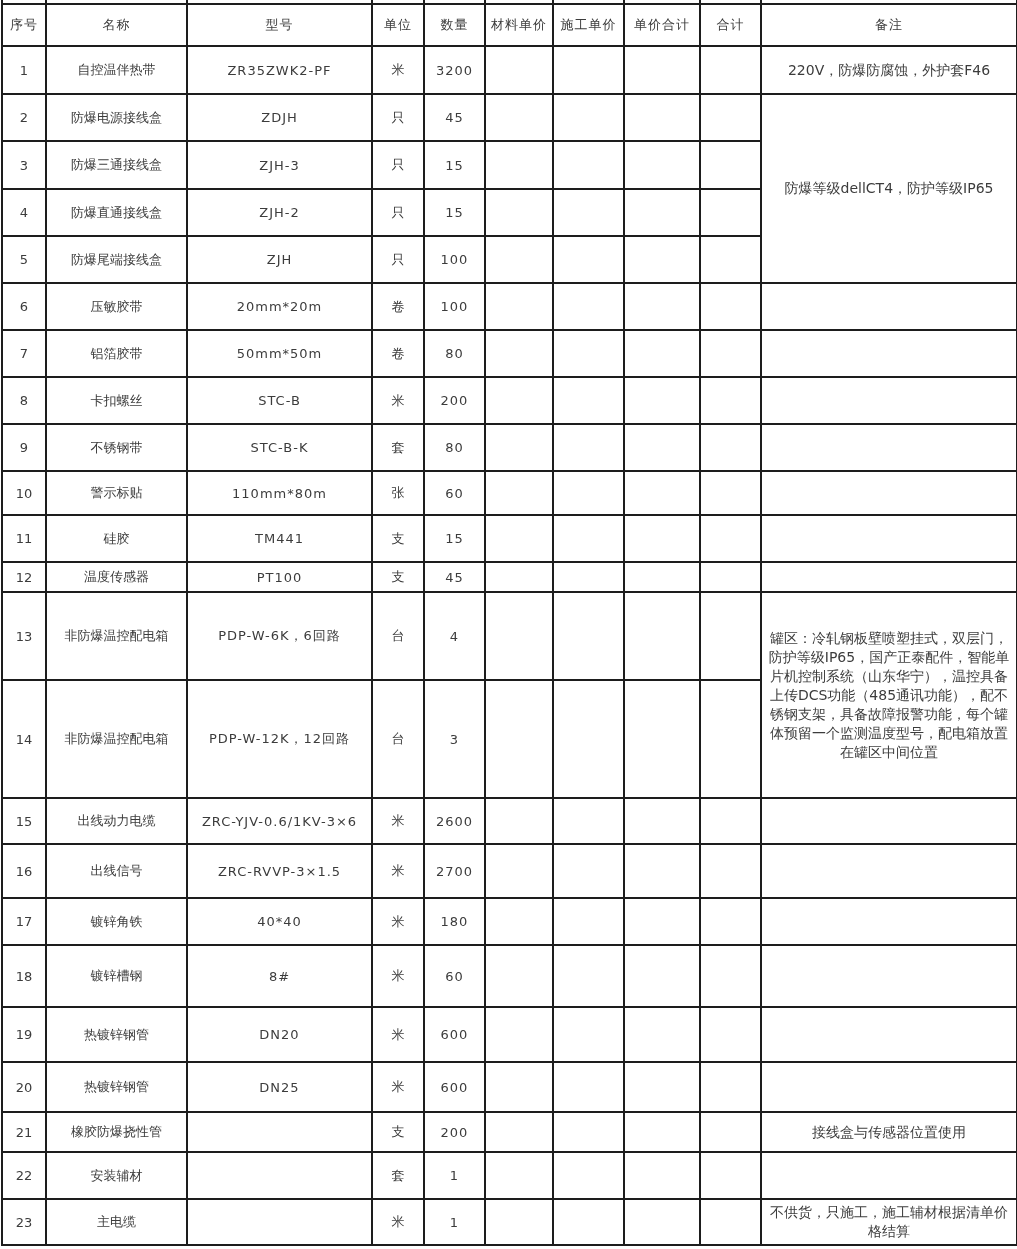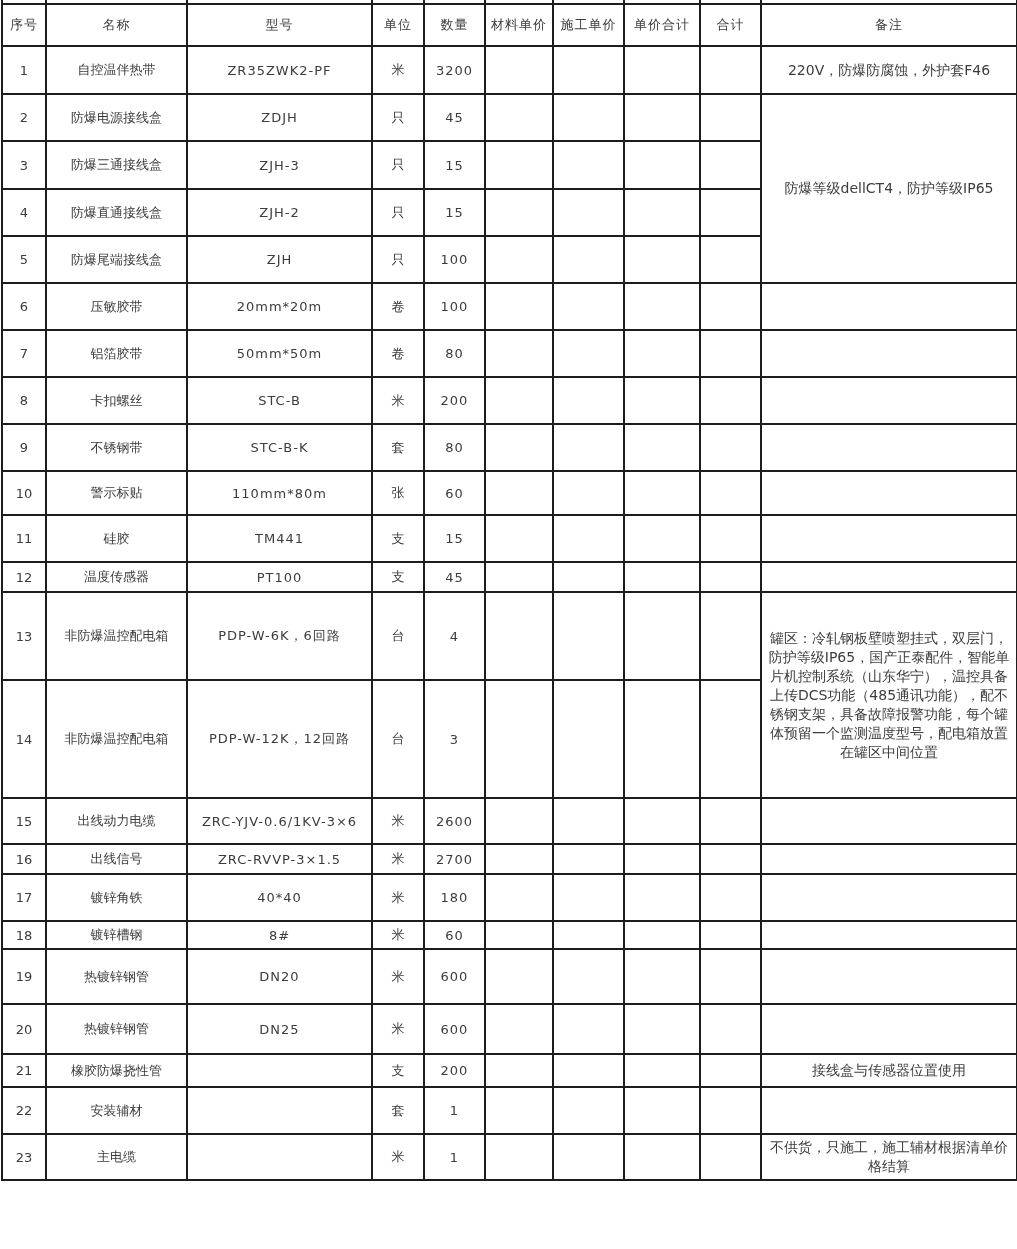--- a/index.html
+++ b/index.html
@@ -227,21 +227,21 @@
         <td class="name">出线动力电缆</td>
         <td class="model">ZRC-YJV-0.6/1KV-3×6</td>
         <td class="unit">米</td>
         <td class="qty">2600</td>
         <td></td>
         <td></td>
         <td></td>
         <td></td>
         <td class="remark"></td>
       </tr>
-      <tr style="height: 30px;">
+      <tr style="height: 54px;">
         <td class="no">16</td>
         <td class="name">出线信号</td>
         <td class="model">ZRC-RVVP-3×1.5</td>
         <td class="unit">米</td>
         <td class="qty">2700</td>
         <td></td>
         <td></td>
         <td></td>
         <td></td>
         <td class="remark"></td>
@@ -251,21 +251,21 @@
         <td class="name">镀锌角铁</td>
         <td class="model">40*40</td>
         <td class="unit">米</td>
         <td class="qty">180</td>
         <td></td>
         <td></td>
         <td></td>
         <td></td>
         <td class="remark"></td>
       </tr>
-      <tr style="height: 28px;">
+      <tr style="height: 62px;">
         <td class="no">18</td>
         <td class="name">镀锌槽钢</td>
         <td class="model">8#</td>
         <td class="unit">米</td>
         <td class="qty">60</td>
         <td></td>
         <td></td>
         <td></td>
         <td></td>
         <td class="remark"></td>
@@ -287,21 +287,21 @@
         <td class="name">热镀锌钢管</td>
         <td class="model">DN25</td>
         <td class="unit">米</td>
         <td class="qty">600</td>
         <td></td>
         <td></td>
         <td></td>
         <td></td>
         <td class="remark"></td>
       </tr>
-      <tr style="height: 33px; padding-left: 38px;">
+      <tr style="height: 40px; padding-left: 38px;">
         <td class="no">21</td>
         <td class="name">橡胶防爆挠性管</td>
         <td class="model"></td>
         <td class="unit">支</td>
         <td class="qty">200</td>
         <td></td>
         <td></td>
         <td></td>
         <td></td>
         <td class="remark">接线盒与传感器位置使用</td>

